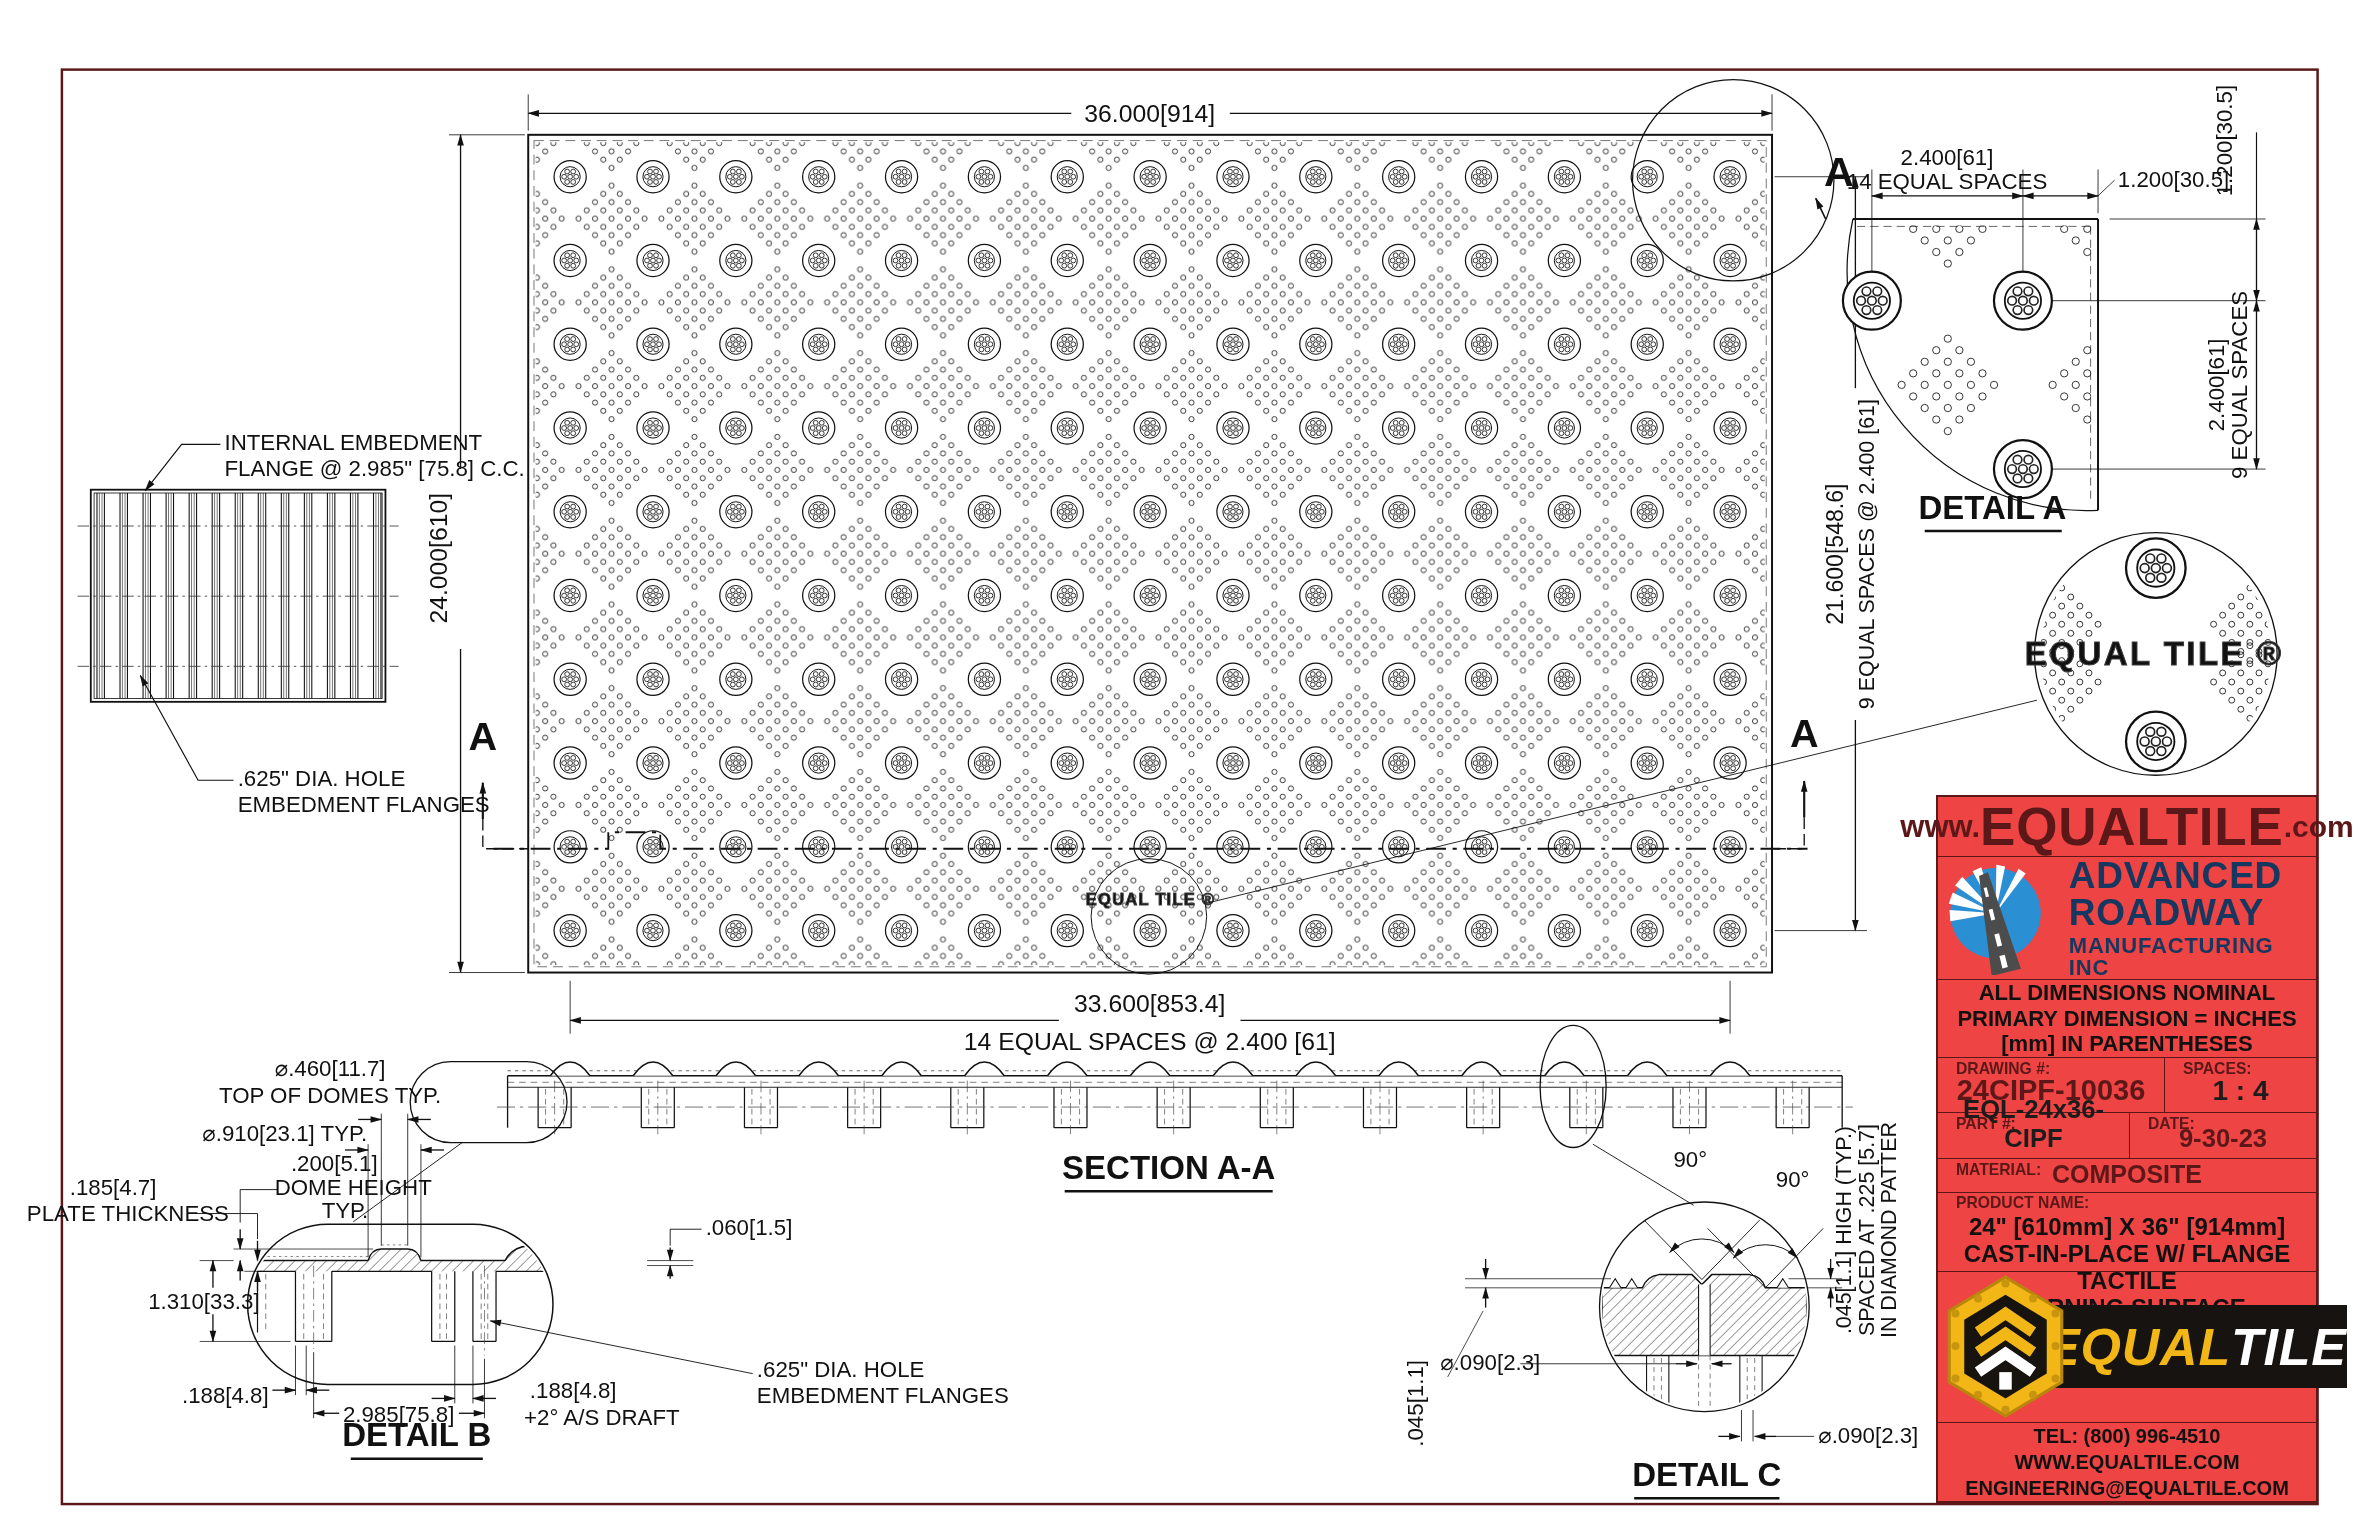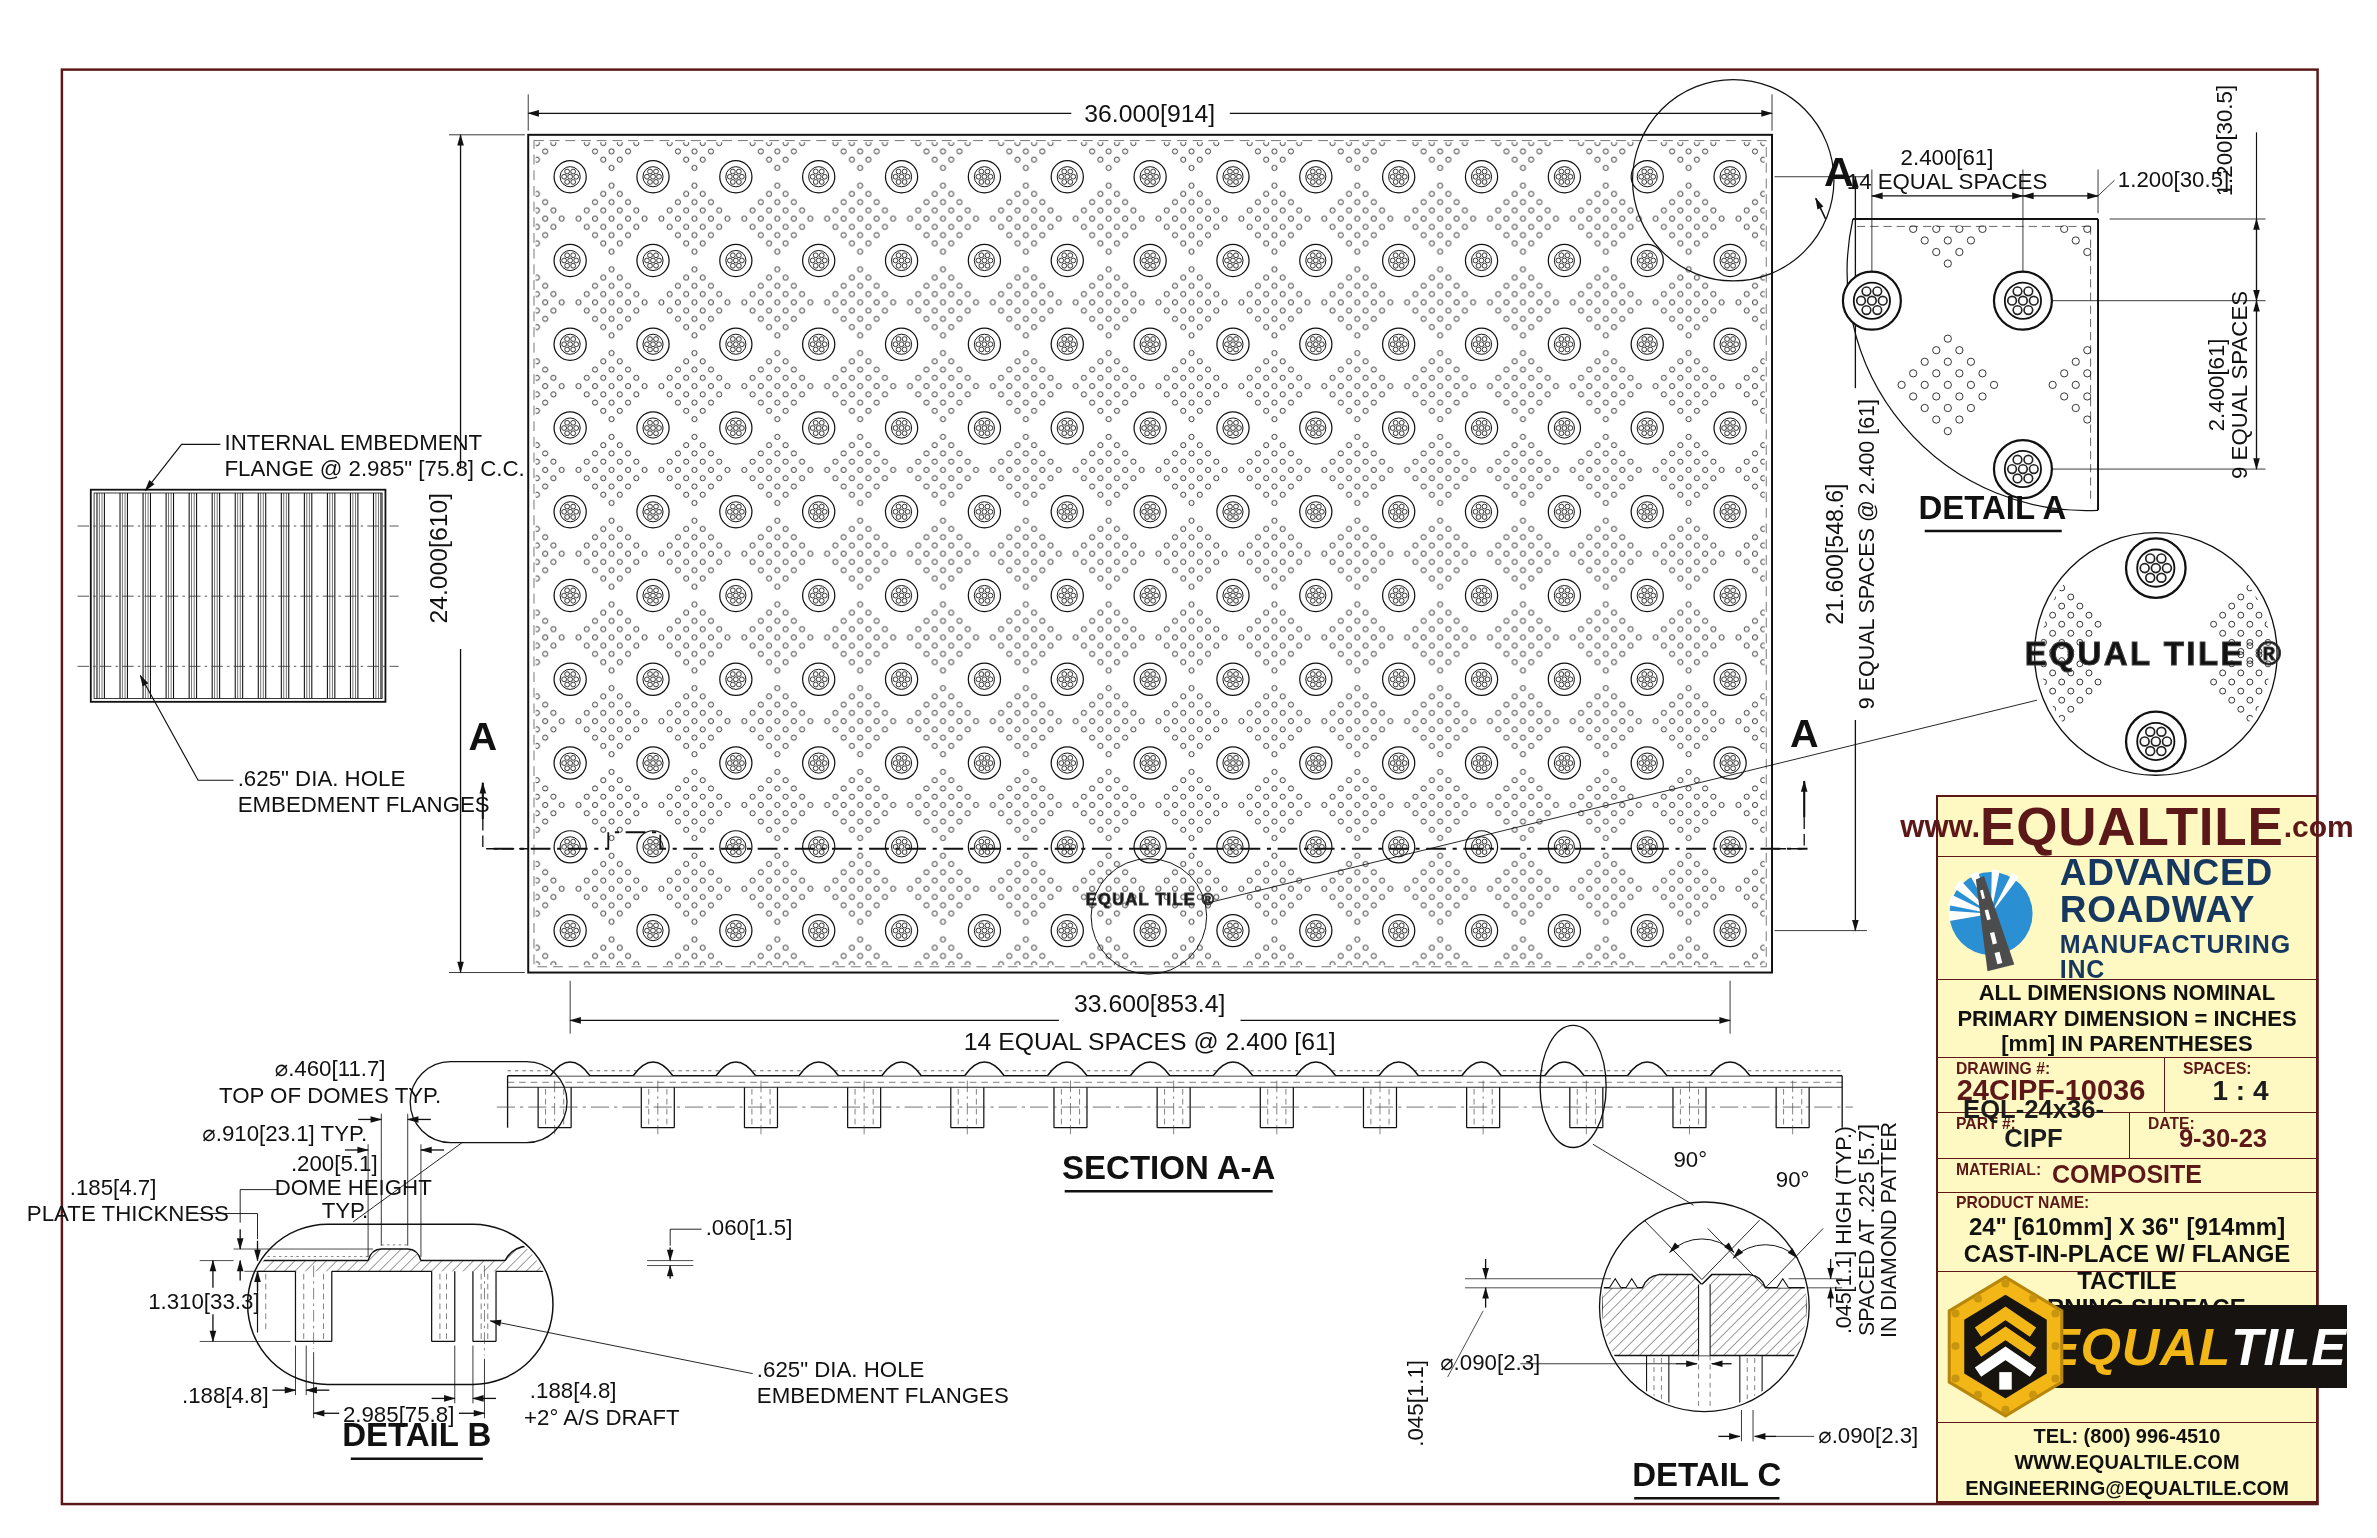--- a/index.html
+++ b/index.html
@@ -6,31 +6,31 @@
     --maroon:#5c1818; --navy:#16375f; --blue:#2b8fd3; --yellow:#f2b616; --ink:#111;
   }
   html,body{margin:0;padding:0;background:#fff;}
   .sheet{position:relative;width:2377px;height:1539px;background:#fff;overflow:hidden;
          font-family:"Liberation Sans",sans-serif;color:var(--ink);}
   #dwg{position:absolute;left:0;top:0;width:2377px;height:1539px;overflow:visible;}
   #dwg text{font-family:"Liberation Sans",sans-serif;fill:#111;}
   .emboss{fill:none;stroke:#3a3a3a;stroke-width:1.2;font-weight:bold;}
 
   
-  .tb{position:absolute;left:1936px;top:795px;width:382px;height:709px;background:#fef9c3;
+  .tb{position:absolute;left:1936px;top:795px;width:382px;height:709px;background:#ef4444;
       border:2.5px solid var(--maroon);box-sizing:border-box;display:flex;flex-direction:column;}
   .tb .row{border-bottom:1.7px solid var(--maroon);box-sizing:border-box;position:relative;}
   .tb .url{height:60px;display:flex;align-items:center;justify-content:center;color:var(--maroon);font-weight:bold;}
   .tb .url .www{font-size:31px;}
   .tb .url .big{font-size:53px;letter-spacing:0.8px;}
   .tb .url .com{font-size:30px;}
   .arm{height:123px;display:flex;align-items:center;padding:3.3px 1.7px;gap:18px;}
   .arm-text{display:flex;flex-direction:column;line-height:1;color:var(--navy);font-weight:bold;}
   .arm-l1,.arm-l2{font-size:37px;letter-spacing:0.8px;}
-  .arm-l3{font-size:25px;margin-top:3.3px;letter-spacing:0.8px;}
+  .arm-l3{font-size:22px;margin-top:3.3px;letter-spacing:0.8px;}
   .notes{height:80px;display:flex;flex-direction:column;align-items:center;justify-content:space-between;
          font-size:22px;font-weight:bold;line-height:1.17;text-align:center;}
   .pairrow{display:flex;}
   .cell{position:relative;box-sizing:border-box;}
   .cell .lbl{position:absolute;left:18px;top:1.7px;font-size:15.7px;font-weight:bold;color:var(--maroon);}
   .cell .val{position:absolute;left:0;right:0;bottom:5px;text-align:center;font-weight:bold;}
   .r-drw{height:58px;}
   .c-drawing{width:227px;border-right:1.7px solid var(--maroon);}
   .c-scale{flex:1;}
   .r-part{height:48px;}

